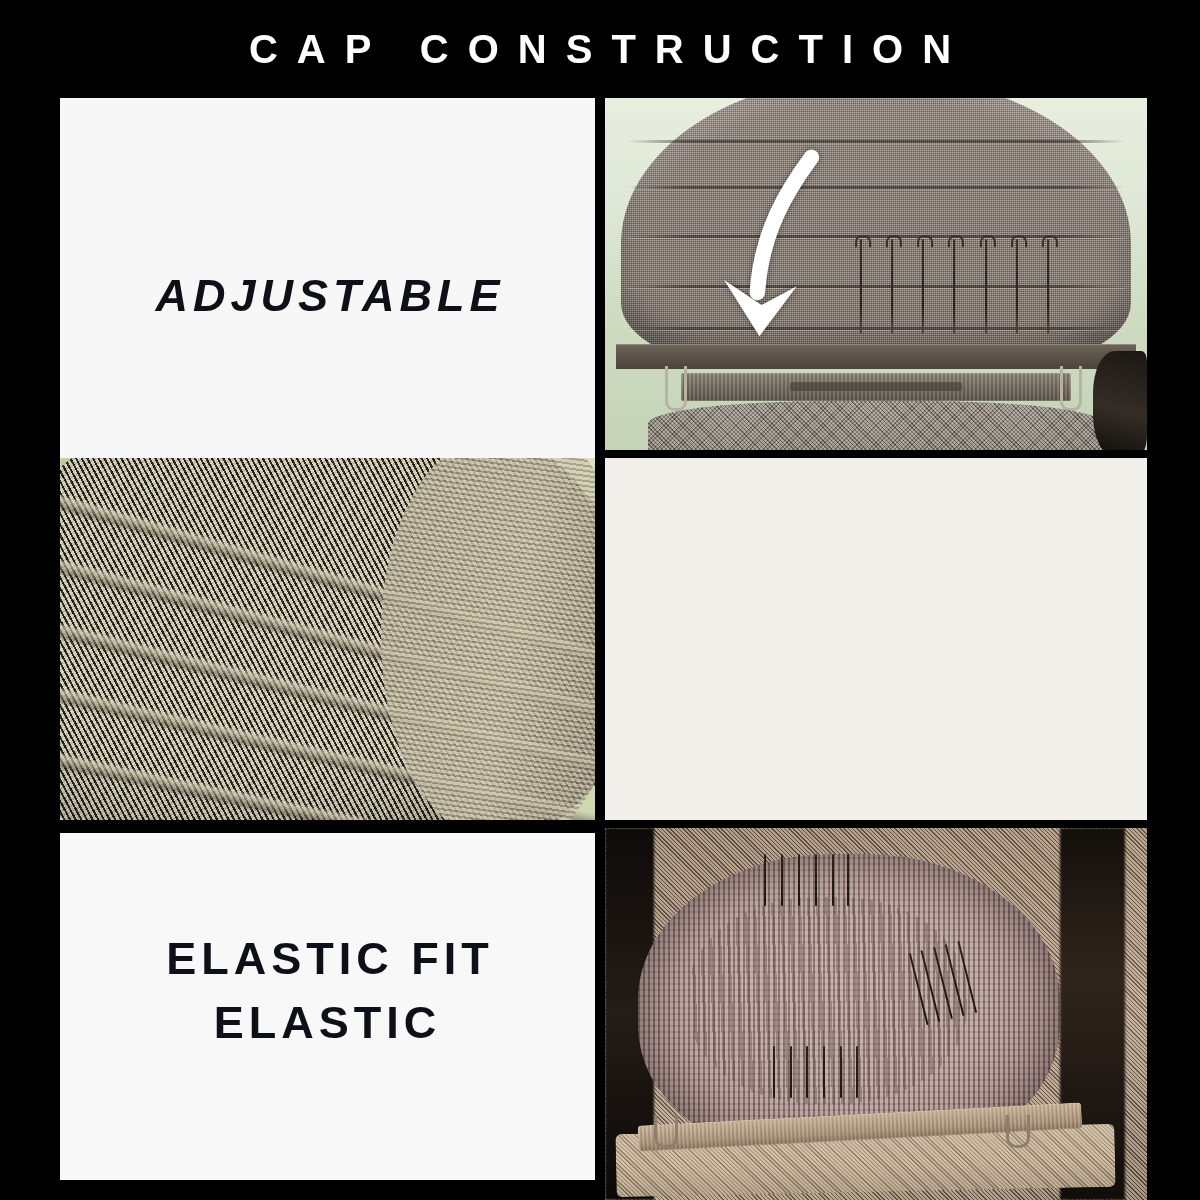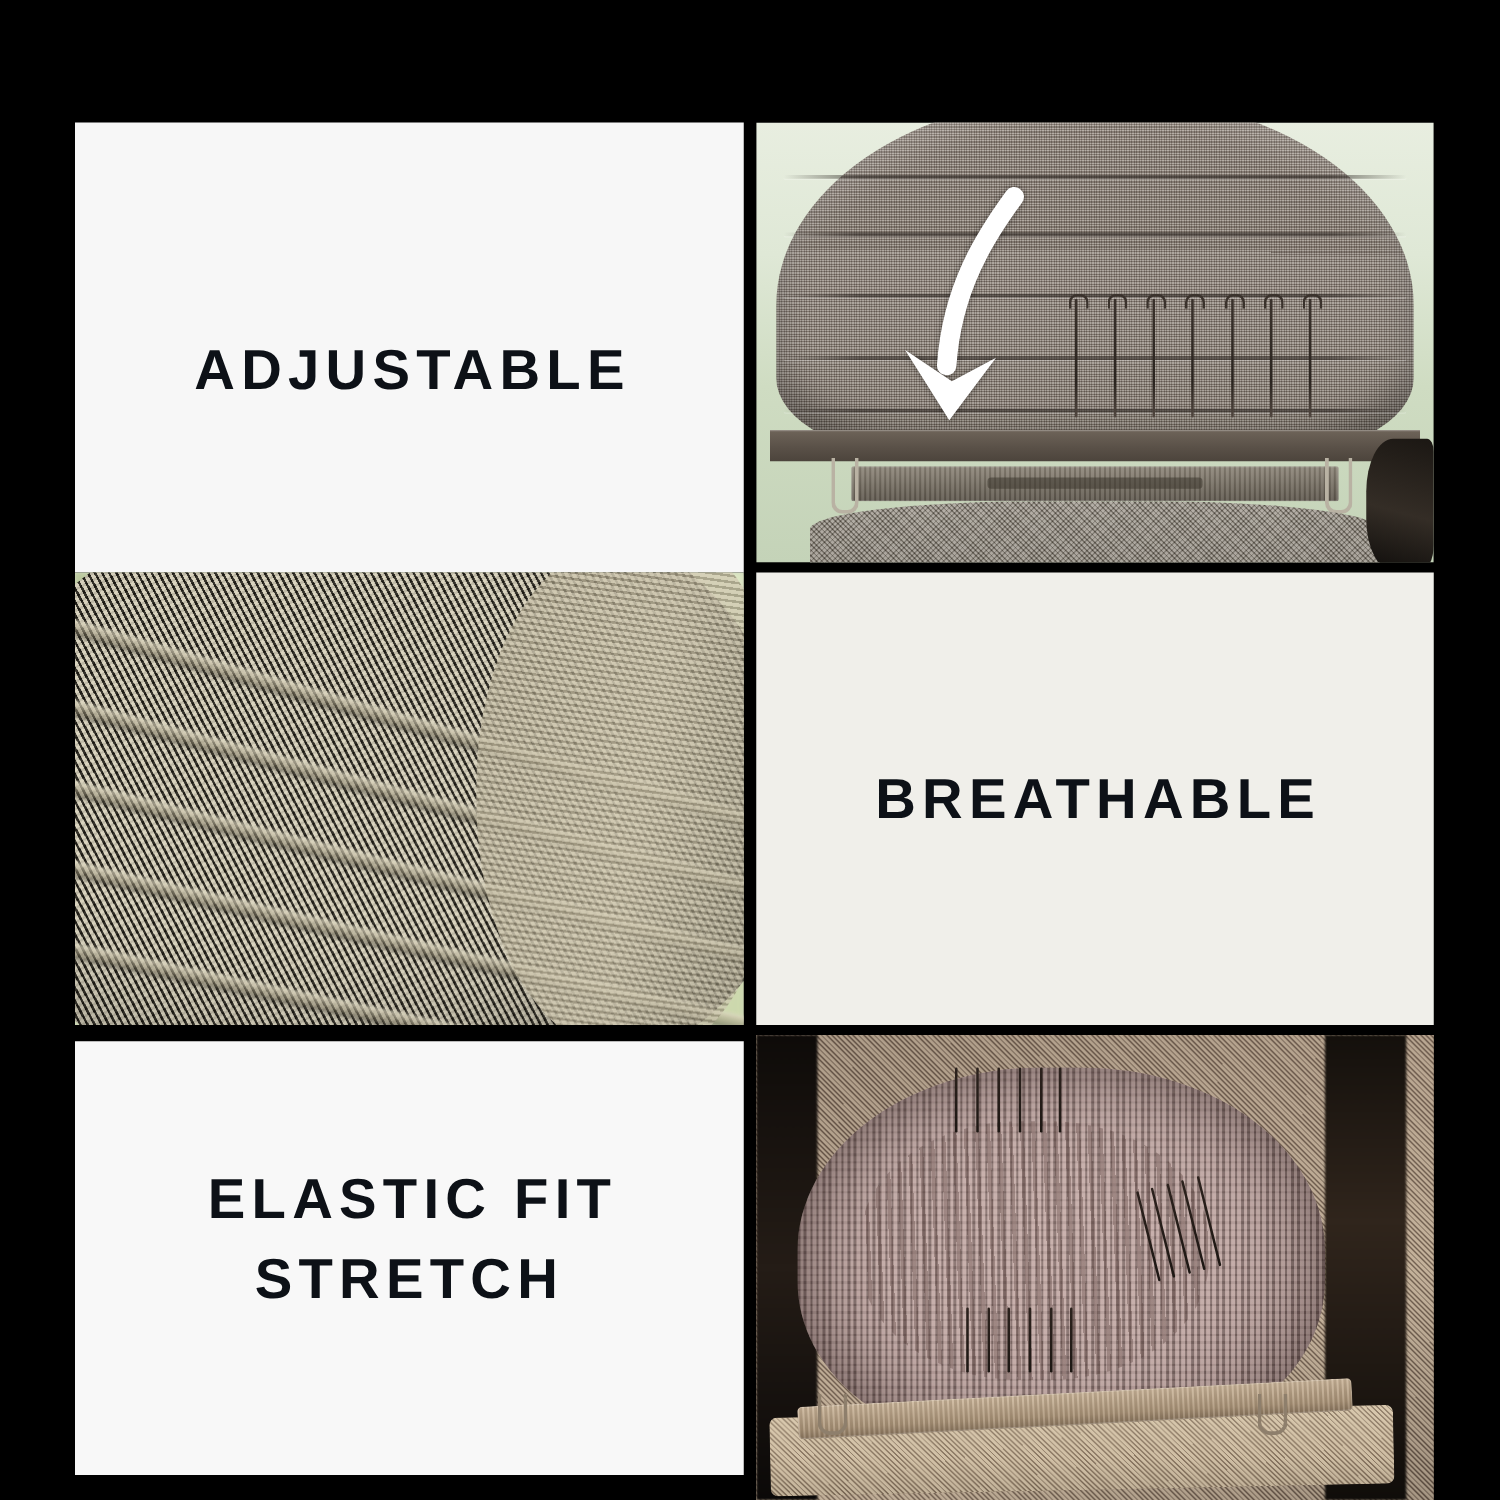--- a/index.html
+++ b/index.html
@@ -388,22 +388,25 @@
   }
   .capinside .sh-l { left: 0; }
   .capinside .sh-r { right: 4%; width: 12%;
     background: linear-gradient(180deg, #14100c 0%, #30251c 40%, #100d0a 100%); }
 </style>
 </head>
 <body>
 
 <div class="canvas">
 
-
-  <div class="cell panel panel-a" style="left:60px; top:98px; width:535px; height:396px;">
+  <div class="header">
+    <div class="header-title">CAP CONSTRUCTION</div>
+  </div>
+
+  <div class="cell panel panel-a" style="left:60px; top:98px; width:535px; height:396px;font-style:italic;">
     <div class="panel-title">
       <span>ADJUSTABLE</span><br>
     </div>
   </div>
 
   <div class="cell photo" style="left:605px; top:98px; width:542px; height:352px;">
     <div class="capback">
       <div class="dome"></div>
       <div class="seam s1"></div>
       <div class="seam s2"></div>
@@ -443,28 +446,28 @@
       <div class="ridge r2"></div>
       <div class="ridge r3"></div>
       <div class="ridge r4"></div>
       <div class="ridge r5"></div>
       <div class="crown"></div>
     </div>
   </div>
 
   <div class="cell panel panel-b" style="left:605px; top:458px; width:542px; height:362px;">
     <div class="panel-title">
-      <span>BREATHABLE</span><br>
+      <br>
     </div>
   </div>
 
   <div class="cell panel panel-c" style="left:60px; top:833px; width:535px; height:347px;">
     <div class="panel-title">
       <span>ELASTIC FIT</span><br>
-      <span>STRETCH</span>
+      <span>ELASTIC</span>
     </div>
   </div>
 
   <div class="cell photo" style="left:605px; top:828px; width:542px; height:372px;">
     <div class="capinside">
       <div class="rim"></div>
       <div class="sidehair sh-l"></div>
       <div class="sidehair sh-r"></div>
       <div class="bowl">
         <div class="wefts"></div>

